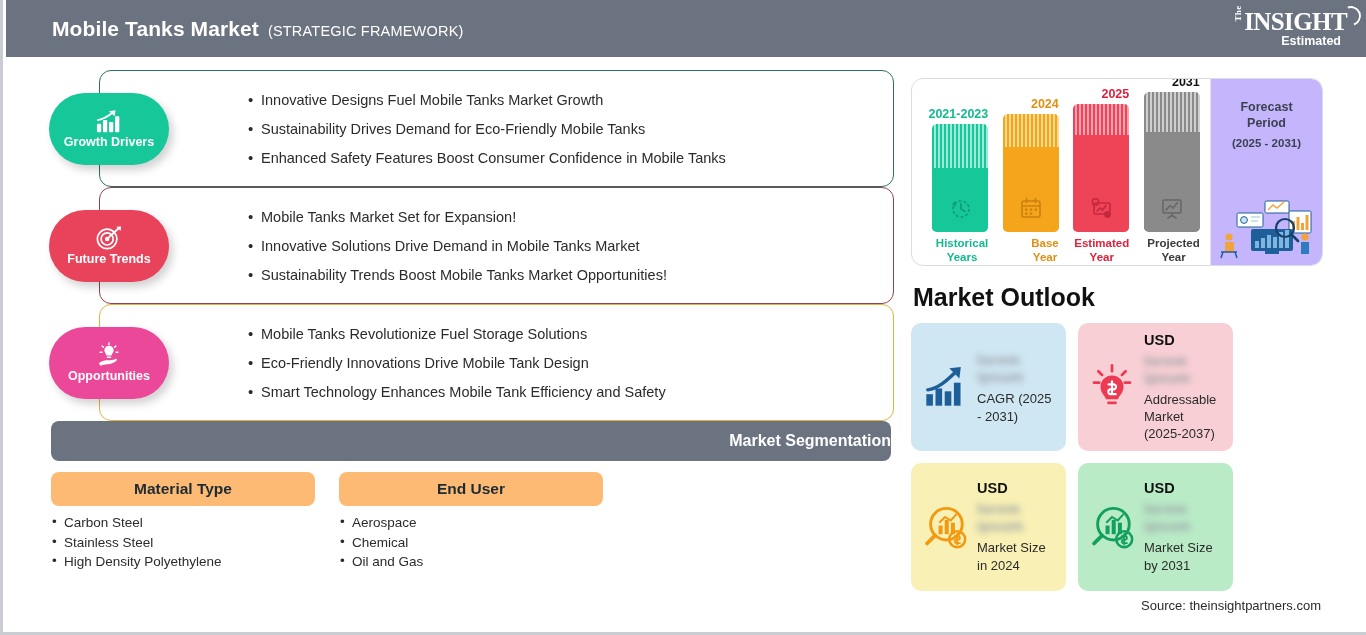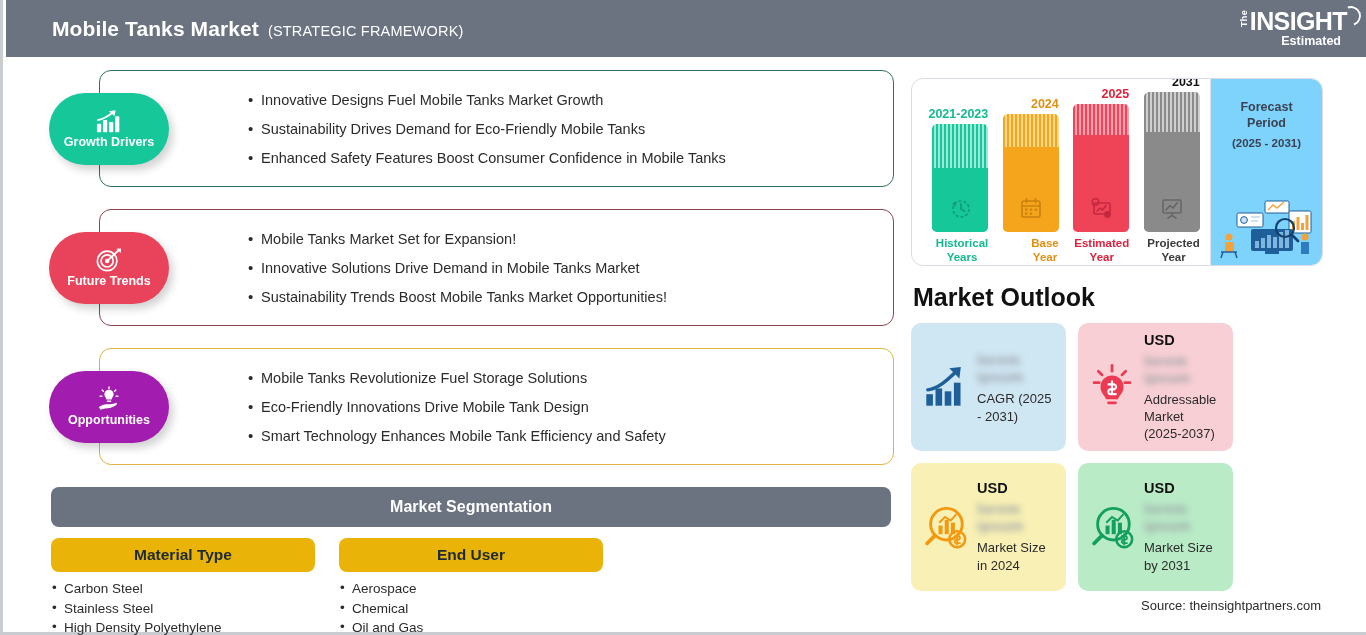--- a/index.html
+++ b/index.html
@@ -21,39 +21,39 @@
   #header {
     position: absolute; left: 3px; top: 0; width: 1363px; height: 57px;
     background: #6b7280;
     display: flex; align-items: center; justify-content: space-between;
     padding: 0 22px 0 46px;
   }
   .hdr-left { display: flex; align-items: baseline; gap: 9px; }
   #hdr-title { color: #fff; font-size: 21px; font-weight: bold; letter-spacing: .1px; }
   #hdr-sub { color: #fff; font-size: 14.5px; letter-spacing: .2px; }
   #logo { display: flex; flex-direction: column; align-items: flex-end; line-height: 1; }
-  .logo-row1 { display: flex; align-items: center; gap: 2px; position: relative; }
+  .logo-row1 { display: flex; align-items: flex-start; gap: 2px; position: relative; font-family: Liberation Serif, serif; }
   .logo-the {
     color: #fff; font-size: 9px; font-weight: bold;
     transform: rotate(-90deg); transform-origin: center;
     margin-right: -5px; margin-bottom: 7px; letter-spacing: .3px;
   }
   .logo-insight { color: #fff; font-size: 25px; font-weight: bold; letter-spacing: -.6px; }
   .logo-arc {
     position: absolute; right: -14px; top: -3px;
     width: 20px; height: 20px; border: 2.5px solid #fff;
     border-radius: 50%; border-bottom-color: transparent; border-left-color: transparent;
     transform: rotate(25deg);
   }
   .logo-partners { color: #fff; font-size: 12.5px; font-weight: bold; margin-top: 1px; margin-right: 6px; }
 
   
   #left-col { position: absolute; left: 46px; top: 70px; width: 845px; }
 
-  .section { position: relative; margin-bottom: 22px; }
+  .section { position: relative; }
   .sec-box {
     margin-left: 50px;
     border: 1.4px solid #444;
     border-radius: 12px;
     min-height: 112px;
     padding: 14px 18px 14px 148px;
     background: #fff;
     display: flex; flex-direction: column; justify-content: center;
   }
   .sec-box.green  { border-color: #2f6f63; }
@@ -64,37 +64,37 @@
     position: absolute; left: 0; top: 50%; transform: translateY(-50%);
     width: 120px; height: 72px;
     border-radius: 36px;
     display: flex; flex-direction: column; align-items: center; justify-content: center;
     gap: 1px;
     box-shadow: 4px 5px 9px rgba(0,0,0,.18);
     z-index: 3;
   }
   .badge.green  { background: #16c79a; }
   .badge.red    { background: #e8435a; }
-  .badge.orange { background: #a21caf; text-align: center; }
+  .badge.orange { background: #ec4899; text-align: center; }
   .badge-label { color: #fff; font-size: 12.5px; font-weight: bold; white-space: nowrap; }
   .badge-icon { width: 30px; height: 26px; display: block; }
 
   .bullet { position: relative; padding-left: 13px; font-size: 14.5px; color: #2b2b2b; margin: 6.5px 0; }
   .bullet::before { content: "•"; position: absolute; left: 0; top: -1px; font-size: 15px; color: #2b2b2b; }
 
   
   #seg-wrap { margin-left: 2px; width: 840px; }
   #seg-title {
     background: #6b7280; color: #fff; font-size: 16px; font-weight: bold;
-    text-align: center; border-radius: 8px; padding: 11px 0; margin-bottom: 11px;
+    text-align: right; border-radius: 8px; padding: 11px 0; margin-bottom: 11px;
   }
   #seg-cols { display: flex; gap: 24px; }
   .seg-col { width: 264px; }
   .seg-head {
-    background: #eab308; color: #1c2a33; font-size: 15.5px; font-weight: bold;
+    background: #fdba74; color: #1c2a33; font-size: 15.5px; font-weight: bold;
     text-align: center; border-radius: 8px; padding: 8px 0; margin-bottom: 9px;
   }
   .seg-item { position: relative; padding-left: 13px; font-size: 13.5px; color: #2b2b2b; margin: 4.5px 0; }
   .seg-item::before { content: "•"; position: absolute; left: 1px; top: -1px; color: #2b2b2b; }
 
   
   #right-col { position: absolute; left: 908px; top: 78px; width: 412px; }
 
   #timeline {
     border: 1.4px solid #d8dde3; border-radius: 12px;
@@ -105,21 +105,21 @@
   .bar-unit { display: flex; flex-direction: column; align-items: flex-end; width: 66px; margin-top: 48px; }
   .bar-year { font-size: 12.5px; font-weight: bold; margin-bottom: 3px; }
   .bar-body { position: relative; width: 56px; height: 108px; border-radius: 5px; overflow: hidden; }
   .bar-stripes { position: absolute; left: 0; top: 0; width: 100%; }
   .bar-solid { position: absolute; left: 0; bottom: 0; width: 100%; }
   .bar-ico { position: absolute; left: 50%; bottom: 12px; transform: translateX(-50%);
              width: 25px; height: 24px; opacity: .55; }
   .bar-cap { font-size: 11.5px; font-weight: bold; text-align: center; line-height: 1.2; margin-top: 5px; }
 
   #forecast {
-    width: 112px; background: #7dd3fc; border-left: 1px solid #dfe3e8;
+    width: 112px; background: #c4b5fd; border-left: 1px solid #dfe3e8;
     border-radius: 0 11px 11px 0;
     display: flex; flex-direction: column; align-items: center;
     padding-top: 20px;
   }
   .fc-line { font-size: 12.5px; font-weight: bold; color: #3b4252; text-align: center; line-height: 1.3; }
   .fc-range { font-size: 11.5px; font-weight: bold; color: #3b4252; margin-top: 5px; }
   #fc-illus { margin-top: auto; margin-bottom: 6px; }
 
   #outlook-title { font-size: 25px; font-weight: bold; color: #111; margin: 17px 0 11px 2px; }
   #cards { display: flex; flex-wrap: wrap; gap: 12px; }

